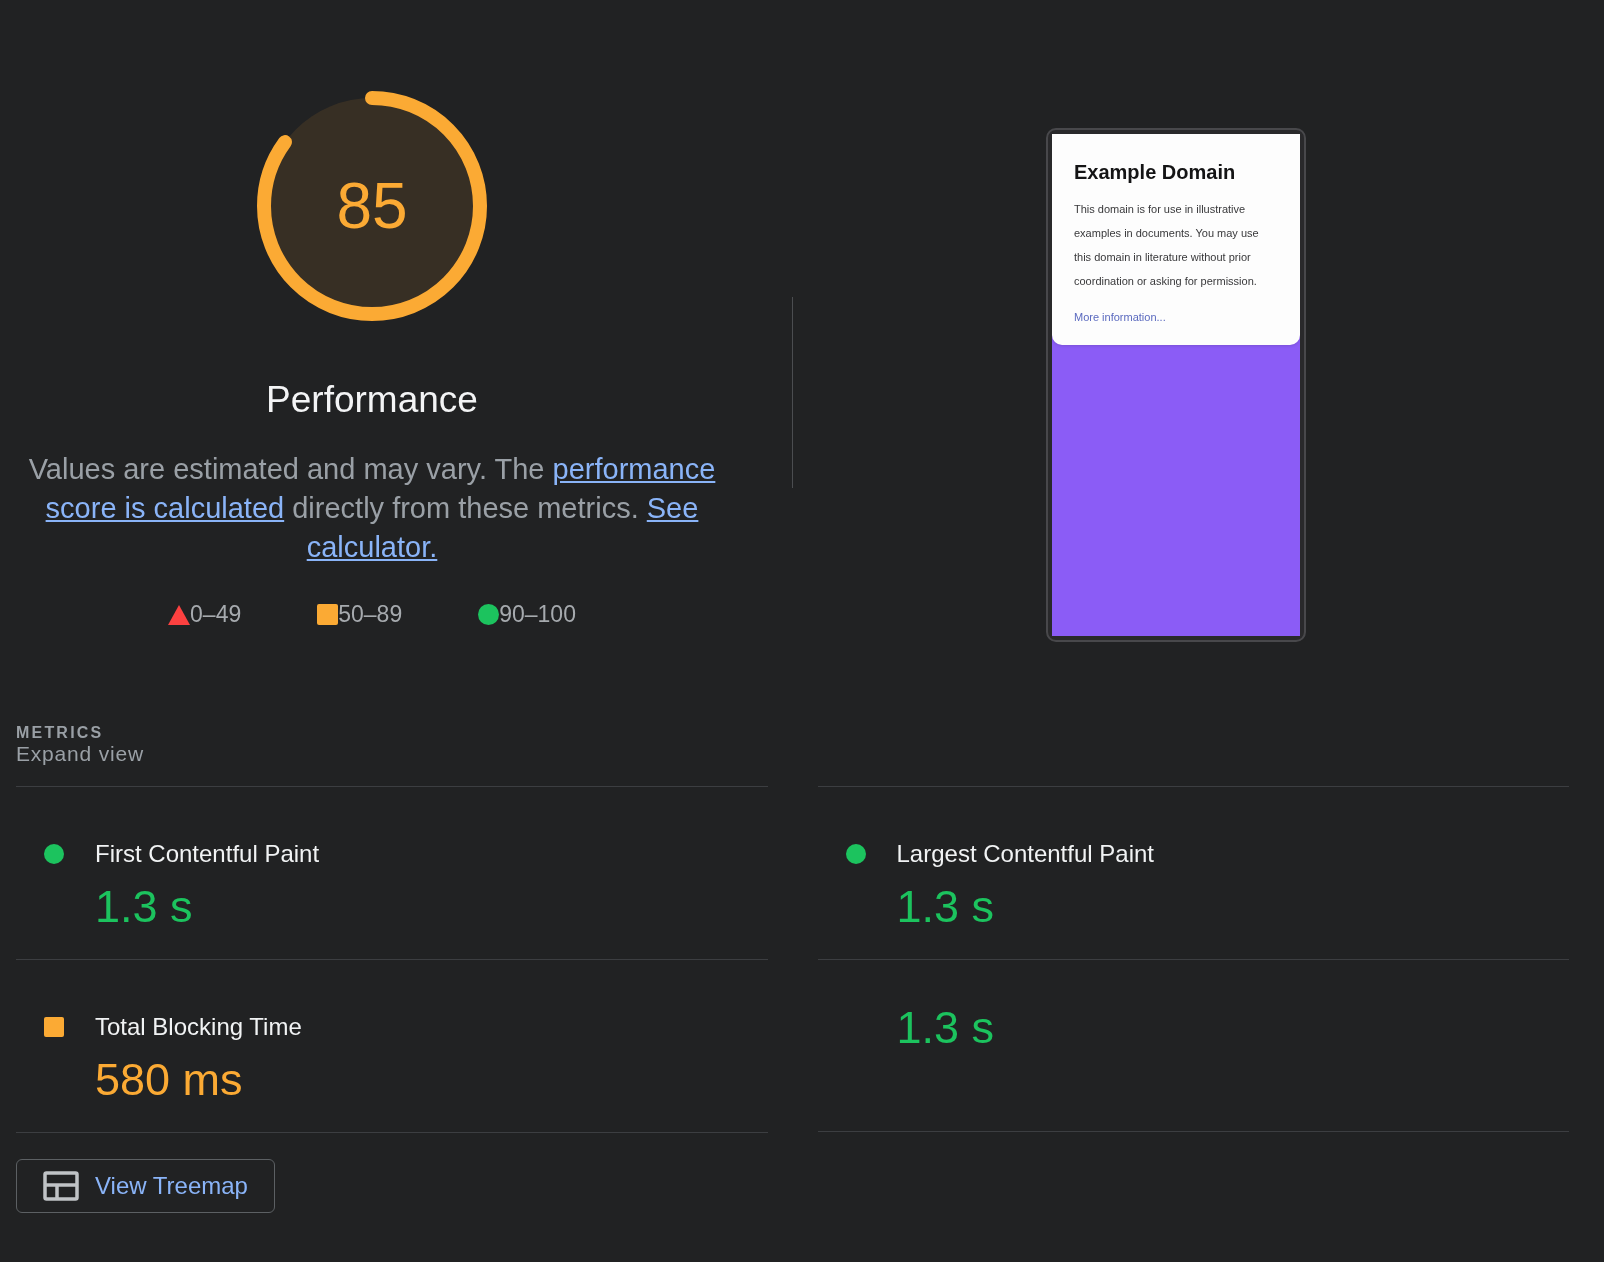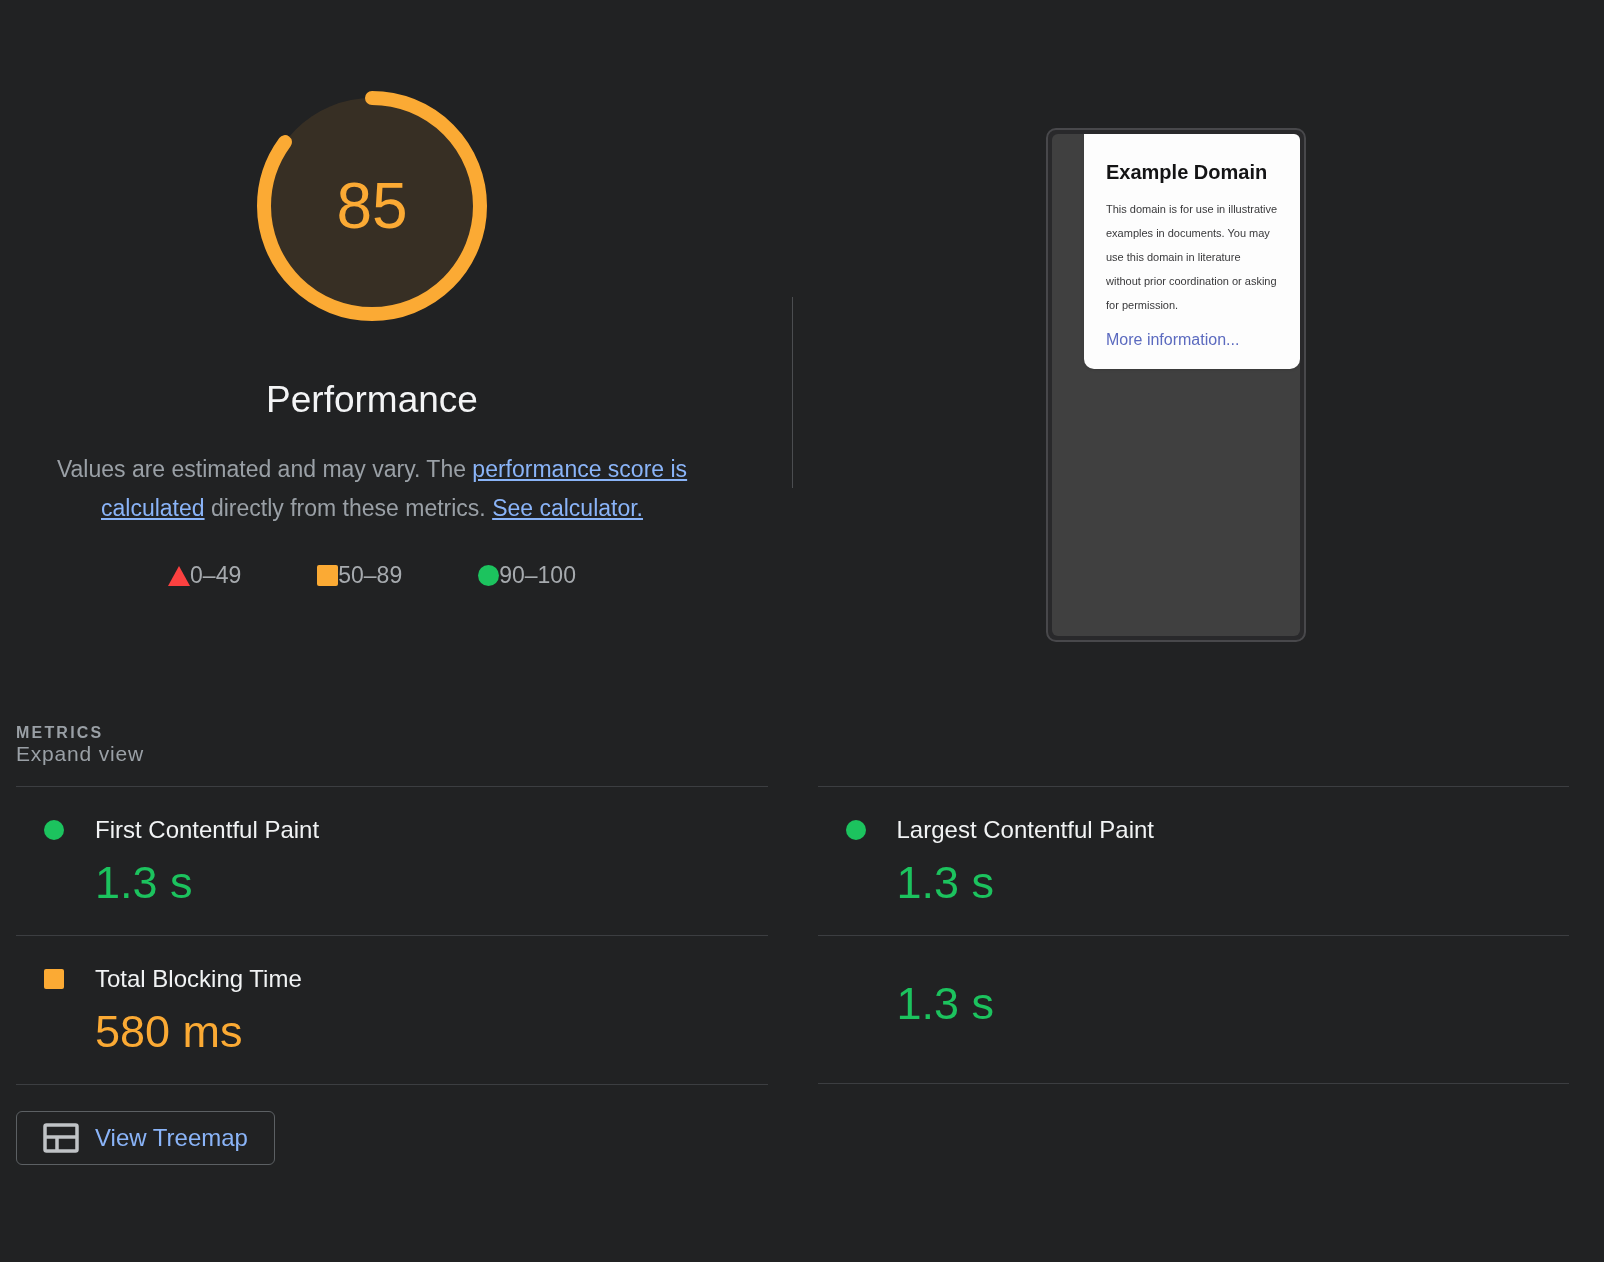--- a/index.html
+++ b/index.html
@@ -22,21 +22,21 @@
   }
   .perf-title {
     margin-top: 56px;
     text-align: center;
     font-size: 37px; font-weight: 400;
     color: #f3f4f5; line-height: 44px;
   }
   .disclaimer {
     width: 700px; margin: 28px auto 0;
     text-align: center;
-    font-size: 23px; line-height: 39px;
+    font-size: 29px; line-height: 39px;
     color: #9aa0a6;
   }
   .disclaimer a { color: #8ab4f8; text-decoration: underline; cursor: pointer; }
   .legend {
     display: flex; justify-content: center; align-items: center;
     gap: 76px; margin-top: 34px;
     font-size: 23px; color: #a6aaae;
   }
   .legend-item { display: flex; align-items: center; }
   .shape-triangle {
@@ -53,50 +53,50 @@
   }
   
   .thumb {
     position: absolute; left: 1046px; top: 38px;
     width: 260px; height: 514px;
     border: 2px solid #48484b; border-radius: 10px;
     background: #29292b; padding: 4px;
   }
   .thumb-inner {
     width: 100%; height: 100%;
-    background: #404040; border-radius: 6px; overflow: hidden; padding-left: 32px;
+    background: #8b5cf6; border-radius: 0; overflow: hidden;
   }
   .thumb-card {
     background: #fdfdfd;
     padding: 26px 22px 20px;
     border-radius: 0 0 10px 10px;
     box-shadow: 0 1px 3px rgba(0,0,0,0.12);
   }
   .thumb-card h1 { margin: 0 0 13px; font-size: 20px; line-height: 24px; color: #141415; }
   .thumb-card p  { margin: 0 0 14px; font-size: 11px; line-height: 24px; color: #39393b; }
-  .thumb-link { font-size: 16px; color: #5b6abf; }
+  .thumb-link { font-size: 11px; color: #5b6abf; }
   
   .metrics-section { padding: 0 35px 0 16px; }
   .metrics-head {
     display: flex; justify-content: space-between; align-items: baseline;
     margin-top: 34px; padding-bottom: 20px; flex-direction: column;
   }
   .metrics-title {
     font-size: 16px; font-weight: 700;
     letter-spacing: 2.2px; color: #9aa0a6;
   }
   .expand-view {
     font-size: 21px; letter-spacing: 0.8px;
     color: #9aa0a6; cursor: pointer; text-align: center;
   }
   .metrics-grid { display: grid; grid-template-columns: 1fr 1fr; column-gap: 50px; }
   .metric { border-top: 1px solid #3c3e41; padding: 29px 0 27px; }
   .metric.bordered-bottom { border-bottom: 1px solid #3c3e41; }
   .metric.empty { padding: 0; }
-  .metric-head { display: flex; align-items: center; gap: 31px; padding-left: 28px; }
+  .metric-head { display: flex; align-items: center; gap: 31px; padding-left: 28px; margin-top: 24px; }
   .metric-icon-circle { width: 20px; height: 20px; border-radius: 50%; background: #1cc35e; flex: none; }
   .metric-icon-square { width: 20px; height: 20px; border-radius: 2px; background: #fbaa34; flex: none; }
   .metric-name { font-size: 24px; color: #f1f3f4; line-height: 28px; }
   .metric-value { margin: 14px 0 0 79px; font-size: 45px; line-height: 50px; }
   .metric-value.good { color: #1cc35e; }
   .metric-value.average { color: #fbaa34; }
   
   .treemap-btn {
     display: inline-flex; align-items: center; gap: 16px;
     margin-top: 26px; padding: 11px 26px;

